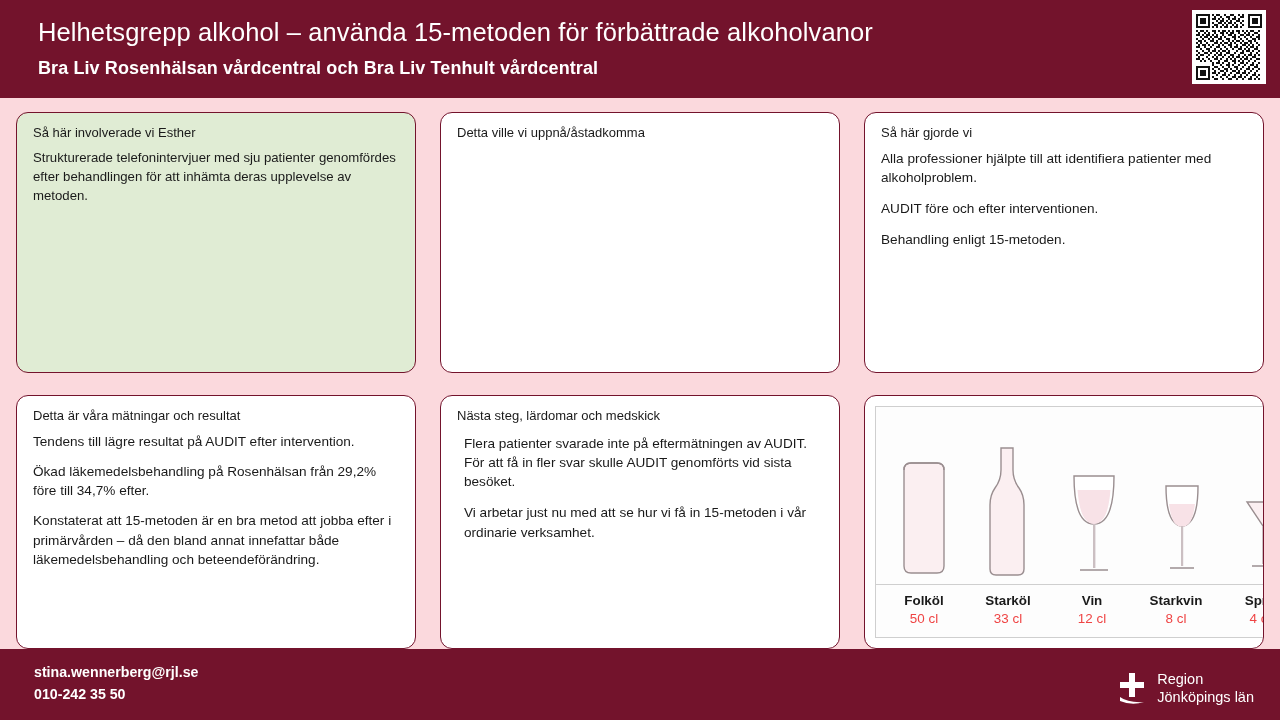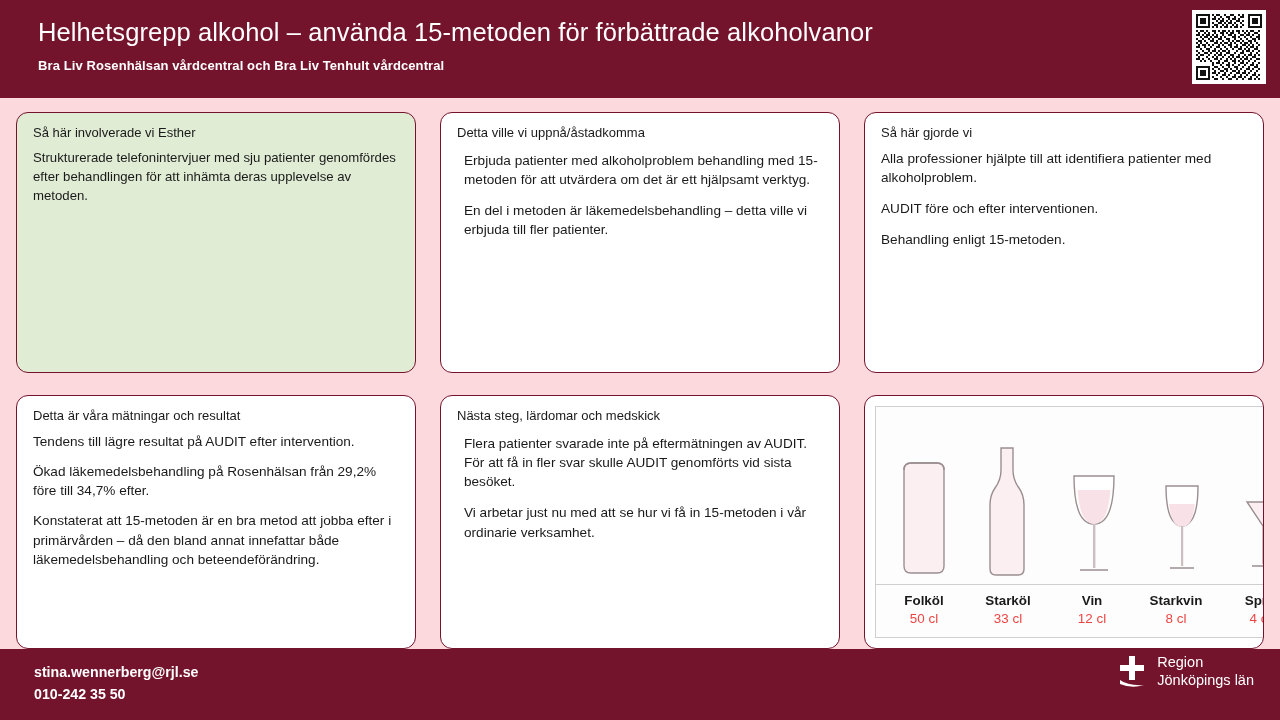--- a/index.html
+++ b/index.html
@@ -27,21 +27,21 @@
     flex: 0 0 auto;
   }
   .header-title {
     font-size: 25.5px;
     font-weight: normal;
     letter-spacing: 0.1px;
     line-height: 1.15;
   }
   .header-sub {
     margin-top: 11px;
-    font-size: 13px;
+    font-size: 18px;
     font-weight: bold;
     letter-spacing: 0.1px;
   }
   .qr-wrap {
     position: absolute;
     top: 10px; right: 14px;
     width: 74px; height: 74px;
     background: #ffffff;
     padding: 4px;
   }
@@ -151,21 +151,21 @@
     padding: 12px 30px 0 34px;
   }
   .footer-contact div {
     font-size: 14.2px;
     line-height: 1.55;
     font-weight: bold;
   }
   .logo {
     position: absolute;
     right: 26px;
-    top: 4px;
+    top: 21px;
     display: flex;
     align-items: center;
     gap: 10px;
   }
   .logo-mark { width: 30px; height: 34px; }
   .logo-text {
     font-size: 14.5px;
     line-height: 1.25;
     color: #ffffff;
   }
@@ -503,24 +503,20 @@
 
     <div class="card esther">
       <div class="card-title">Så här involverade vi Esther</div>
       <div class="card-body">
         <p>Strukturerade telefonintervjuer med sju patienter genomfördes efter behandlingen för att inhämta deras upplevelse av metoden.</p>
       </div>
     </div>
 
     <div class="card indented">
       <div class="card-title">Detta ville vi uppnå/åstadkomma</div>
-      <div class="card-body">
-        <p>Erbjuda patienter med alkoholproblem behandling med 15-metoden för att utvärdera om det är ett hjälpsamt verktyg.</p>
-        <p>En del i metoden är läkemedelsbehandling – detta ville vi erbjuda till fler patienter.</p>
-      </div>
     </div>
 
     <div class="card">
       <div class="card-title">Så här gjorde vi</div>
       <div class="card-body">
         <p>Alla professioner hjälpte till att identifiera patienter med alkoholproblem.</p>
         <p>AUDIT före och efter interventionen.</p>
         <p>Behandling enligt 15-metoden.</p>
       </div>
     </div>

